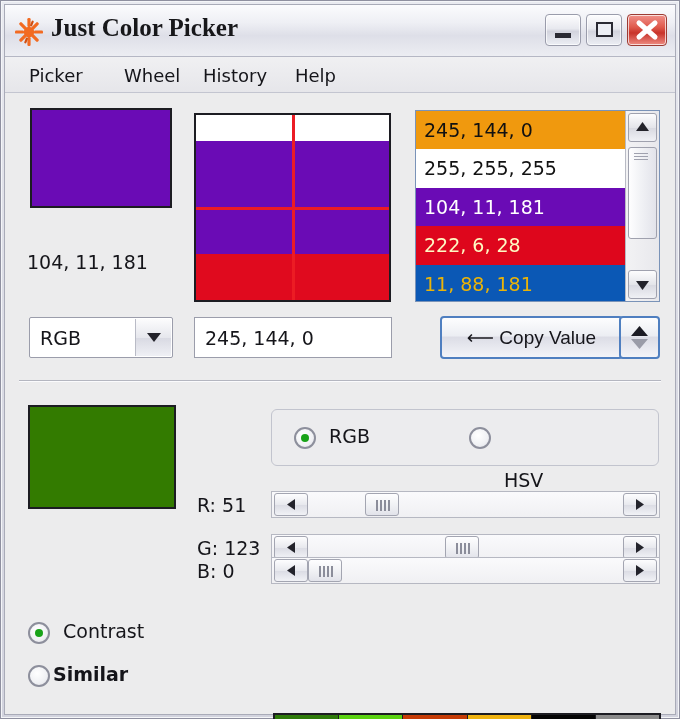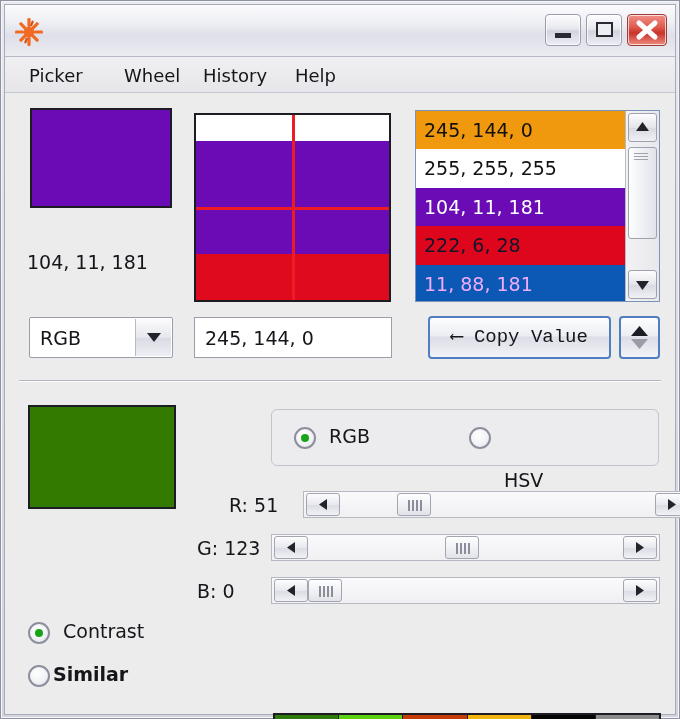--- a/index.html
+++ b/index.html
@@ -216,30 +216,30 @@
     border: 1px solid #9b9dab;
     background: #fff;
   }
   .value-text {
     position: absolute; left: 10px; top: 9px;
     font-size: 19px; color: #15151a;
     font-family: "DejaVu Sans", sans-serif;
     white-space: nowrap;
   }
   .copy-btn {
-    position: absolute; left: 423px; top: 223px;
+    position: absolute; left: 435px; top: 223px;
     width: 183px; height: 43px;
     border: 2px solid #4f7fc0;
     border-radius: 4px;
     background: linear-gradient(to bottom, #fdfdfe 0%, #eceef3 45%, #dcdde6 50%, #f3f4f8 100%);
     text-align: center;
     line-height: 39px;
     font-size: 19px;
     color: #15151a;
-    font-family: Liberation Mono, monospace;
+    font-family: Liberation Sans, sans-serif;
     white-space: nowrap;
   }
   .spin-btn {
     position: absolute; left: 614px; top: 223px;
     width: 41px; height: 43px;
     border: 2px solid #4f7fc0;
     border-radius: 4px;
     background: linear-gradient(to bottom, #fdfdfe 0%, #eceef3 45%, #dcdde6 50%, #f3f4f8 100%);
   }
 
@@ -359,20 +359,21 @@
             <rect x="13.4" y="19" width="3.2" height="9" rx="1.2" transform="rotate(45 15 15)"></rect>
             <rect x="2" y="13.4" width="9" height="3.2" rx="1.2" transform="rotate(45 15 15)"></rect>
             <rect x="19" y="13.4" width="9" height="3.2" rx="1.2" transform="rotate(45 15 15)"></rect>
           </g>
           <g fill="#d24f10">
             <rect x="13.4" y="3" width="2.2" height="6" rx="1" transform="rotate(22 15 15)"></rect>
             <rect x="14.4" y="21" width="2.2" height="6" rx="1" transform="rotate(22 15 15)"></rect>
           </g>
         </svg>
       </span>
+      <div class="title-text">Just Color Picker</div>
 
       <div class="win-btns">
         <div class="win-btn">
           <span class="glyph-min"></span>
         </div>
         <div class="win-btn">
           <span class="glyph-max"></span>
         </div>
         <div class="win-btn close">
           <span class="glyph-close">
@@ -405,22 +406,22 @@
           <div class="mag-band" style="top: 0px; height: 26px; background: rgb(255, 255, 255);"></div>
         <div class="mag-cross-v"></div>
         <div class="mag-cross-h"></div>
       </div>
 
       <div class="history-box">
         <div class="history-list" id="histList">
             <div class="hist-item" style="background: rgb(240, 153, 14); color: rgb(17, 17, 17);">245, 144, 0</div>
             <div class="hist-item" style="background: rgb(255, 255, 255); color: rgb(17, 17, 17);">255, 255, 255</div>
             <div class="hist-item" style="background: rgb(106, 11, 181); color: rgb(255, 255, 255);">104, 11, 181</div>
-            <div class="hist-item" style="background: rgb(222, 6, 28); color: #0f172a;">222, 6, 28</div>
-            <div class="hist-item" style="background: rgb(11, 88, 181); color: #f0abfc;">11, 88, 181</div>
+            <div class="hist-item" style="background: rgb(222, 6, 28); color: #fef9c3;">222, 6, 28</div>
+            <div class="hist-item" style="background: rgb(11, 88, 181); color: #eab308;">11, 88, 181</div>
           </div>
         <div class="scrollbar">
           <div class="sb-btn up">
             <svg width="27" height="27" viewBox="0 0 27 27">
               <polygon points="13.5,8 20,17 7,17" fill="#23232b"></polygon>
             </svg>
           </div>
           <div class="sb-thumb"></div>
           <div class="sb-grip"></div>
           <div class="sb-btn down">
@@ -459,21 +460,21 @@
 
       <div class="prev-swatch" id="prevSwatch" style="background: rgb(51, 123, 0);"></div>
 
       <div class="mode-group">
         <span class="radio on" style="left:22px; top:17px;"></span>
         <span class="radio-label" style="left:57px; top:15px;">RGB</span>
         <span class="radio" style="left:197px; top:17px;"></span>
         <span class="radio-label" style="left:232px; top:15px;margin-top:44px;">HSV</span>
       </div>
 
-      <div class="slider-row" style="top:398px;margin-left:32px;">
+      <div class="slider-row" style="top:398px;">
         <span class="slider-label" style="top:3px;">R: 51</span>
         <div class="slider-track">
           <div class="sl-btn" style="left:2px;">
             <svg width="32" height="21" viewBox="0 0 32 21">
                 <polygon points="12,10.5 20,5 20,16" fill="#23232b"></polygon>
               </svg>
           </div>
           <div class="sl-thumb" id="thumbR" style="left: 92.6px;">
             <span class="sl-grip"></span>
           </div>
@@ -497,21 +498,21 @@
             <span class="sl-grip"></span>
           </div>
           <div class="sl-btn" style="right:2px;">
             <svg width="32" height="21" viewBox="0 0 32 21">
                 <polygon points="20,10.5 12,5 12,16" fill="#23232b"></polygon>
               </svg>
           </div>
         </div>
       </div>
 
-      <div class="slider-row" style="top:484px;">
+      <div class="slider-row" style="top:464px;">
         <span class="slider-label" style="top:3px;">B: 0</span>
         <div class="slider-track">
           <div class="sl-btn" style="left:2px;">
             <svg width="32" height="21" viewBox="0 0 32 21">
                 <polygon points="12,10.5 20,5 20,16" fill="#23232b"></polygon>
               </svg>
           </div>
           <div class="sl-thumb" id="thumbB" style="left: 36px;">
             <span class="sl-grip"></span>
           </div>

